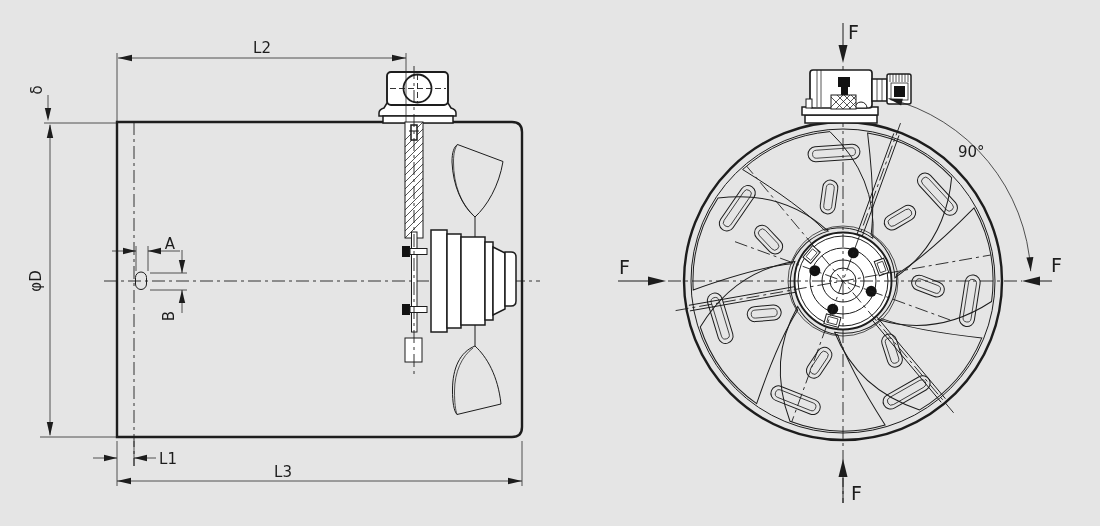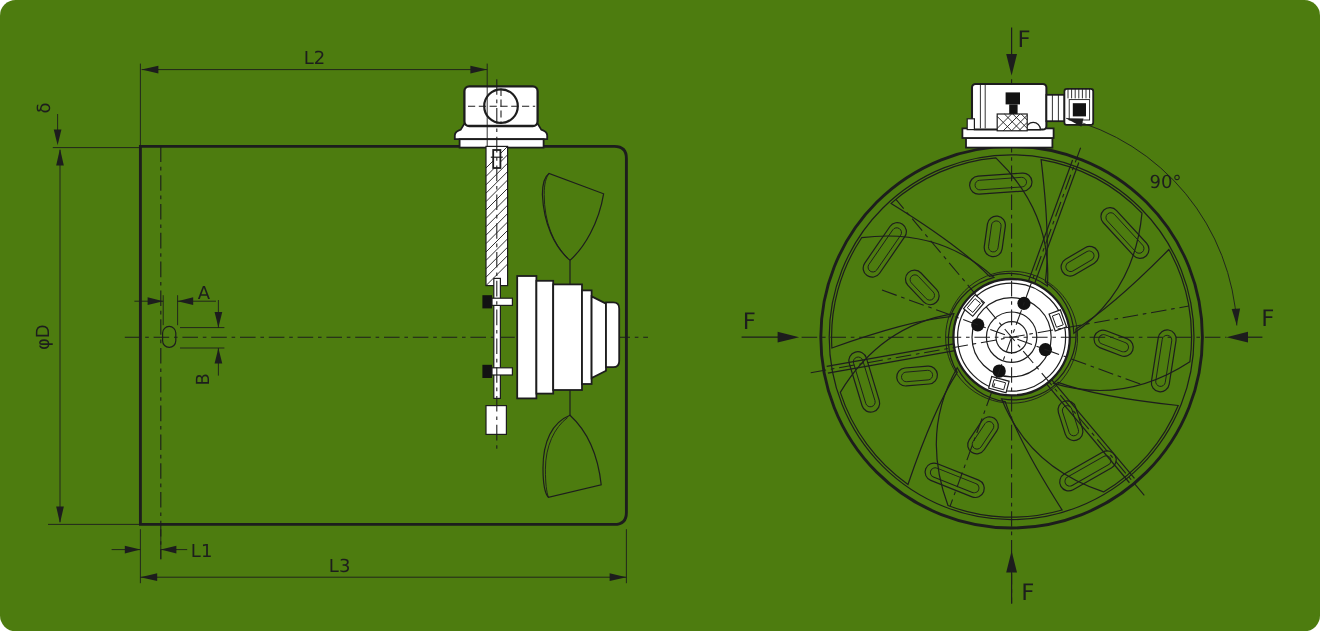--- a/index.html
+++ b/index.html
@@ -1,16 +1,16 @@
 <!DOCTYPE html>
 <html><head>
 <meta charset="utf-8">
 <style>
   html,body{margin:0;padding:0;background:#ffffff;}
-  .stage{width:1100px;height:526px;background:#4d7c0f;position:relative;font-family:"DejaVu Sans",sans-serif;border-radius:13px;}
+  .stage{width:1100px;height:526px;background:#e5e5e5;position:relative;font-family:"DejaVu Sans",sans-serif;}
   svg{display:block;}
   .ln{stroke:#1d1d1d;fill:none;}
   .thick{stroke-width:2.4;}
   .med{stroke-width:1.5;}
   .thin{stroke-width:1;}
   .xthin{stroke-width:0.75;}
   .cl{stroke:#1d1d1d;fill:none;stroke-width:0.9;stroke-dasharray:13 4 3 4;}
   .dsh{stroke:#1d1d1d;fill:none;stroke-width:0.9;stroke-dasharray:6 3;}
   .wfill{fill:#ffffff;}
   .dark{fill:#121212;stroke:none;}

